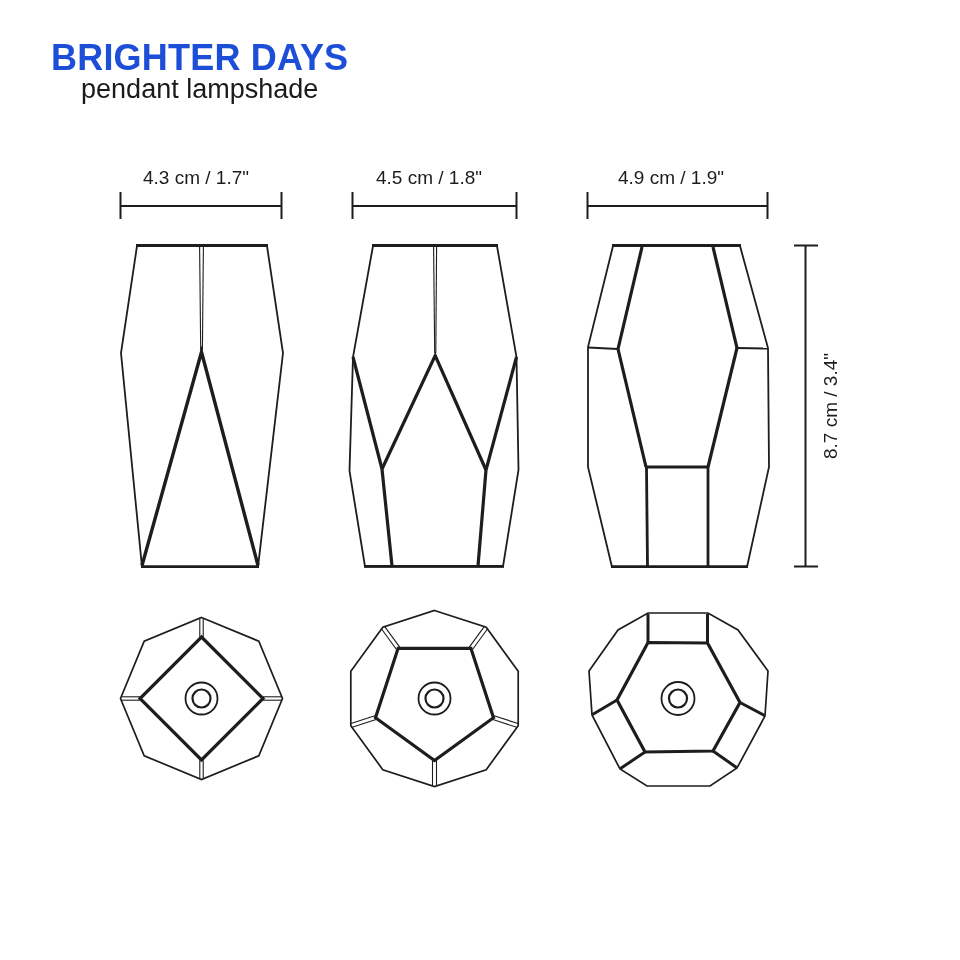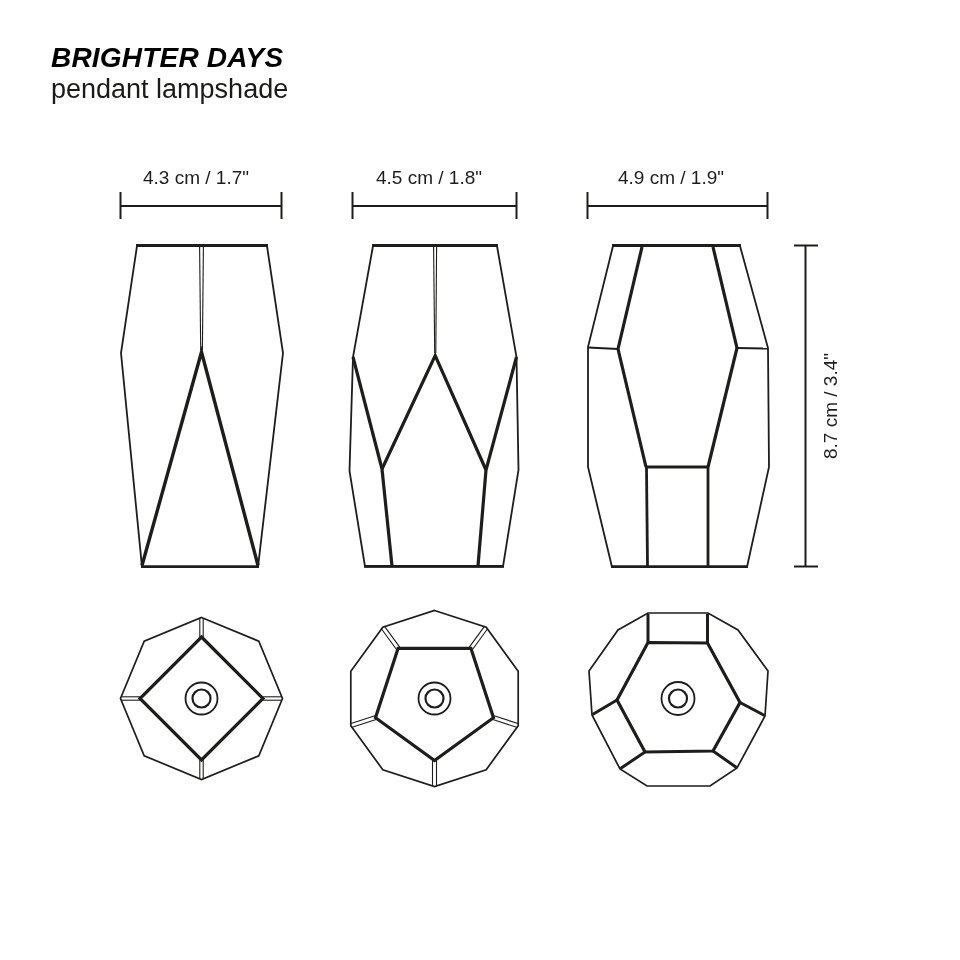--- a/index.html
+++ b/index.html
@@ -15,26 +15,25 @@
     font-family: "Liberation Sans", sans-serif;
     color: #1a1a18;
     overflow: hidden;
   }
   .header {
     position: absolute;
     left: 51px;
     top: 42px;
   }
   .header .title {
-    font-size: 28px;
+    font-size: 36px;
     font-weight: 700;
     letter-spacing: 0.2px;
     line-height: 31px;
-    color: #000000;
-    font-style: italic;
+    color: #1d4ed8;
   }
   .header .subtitle {
     font-size: 27px;
     font-weight: 400;
     line-height: 33px;
     color: #1a1a18;
     text-align: center;
   }
   .dim-label {
     position: absolute;

